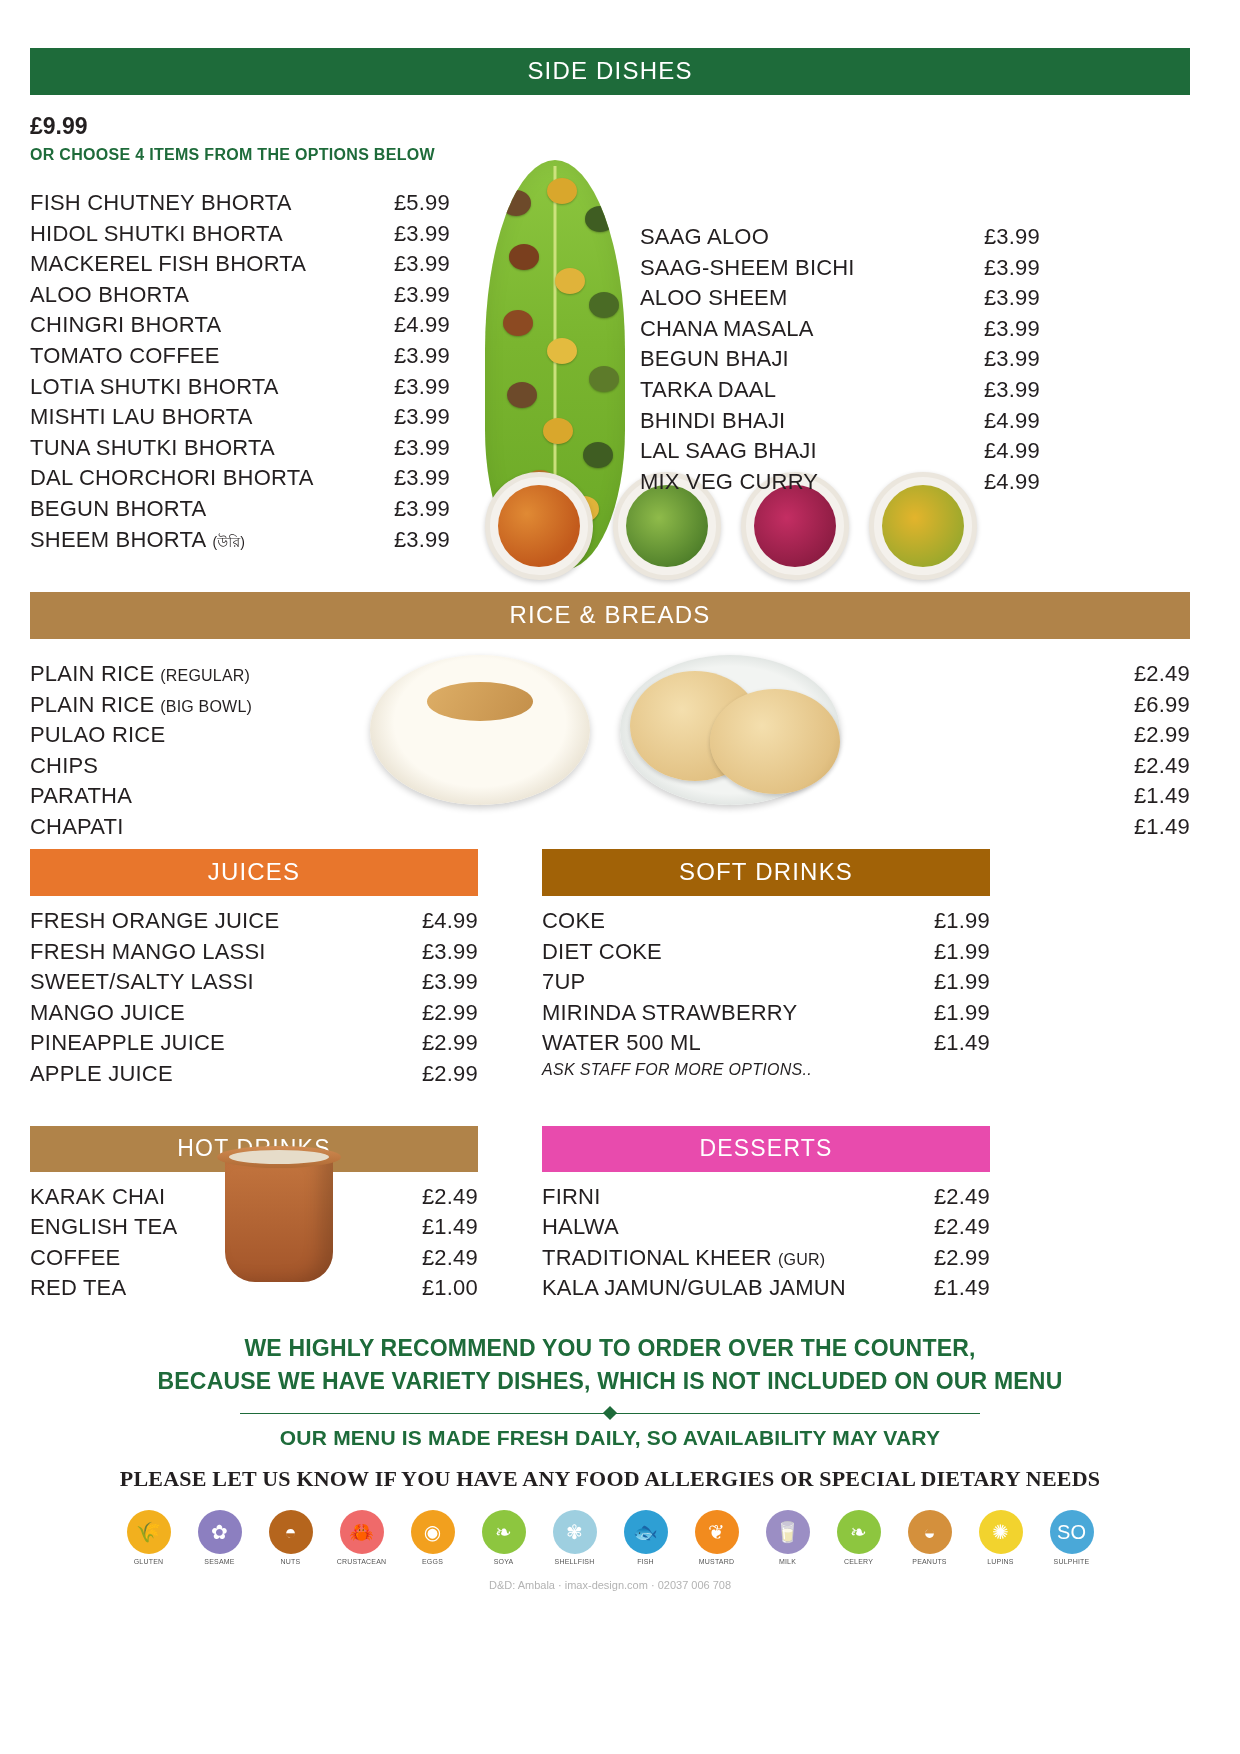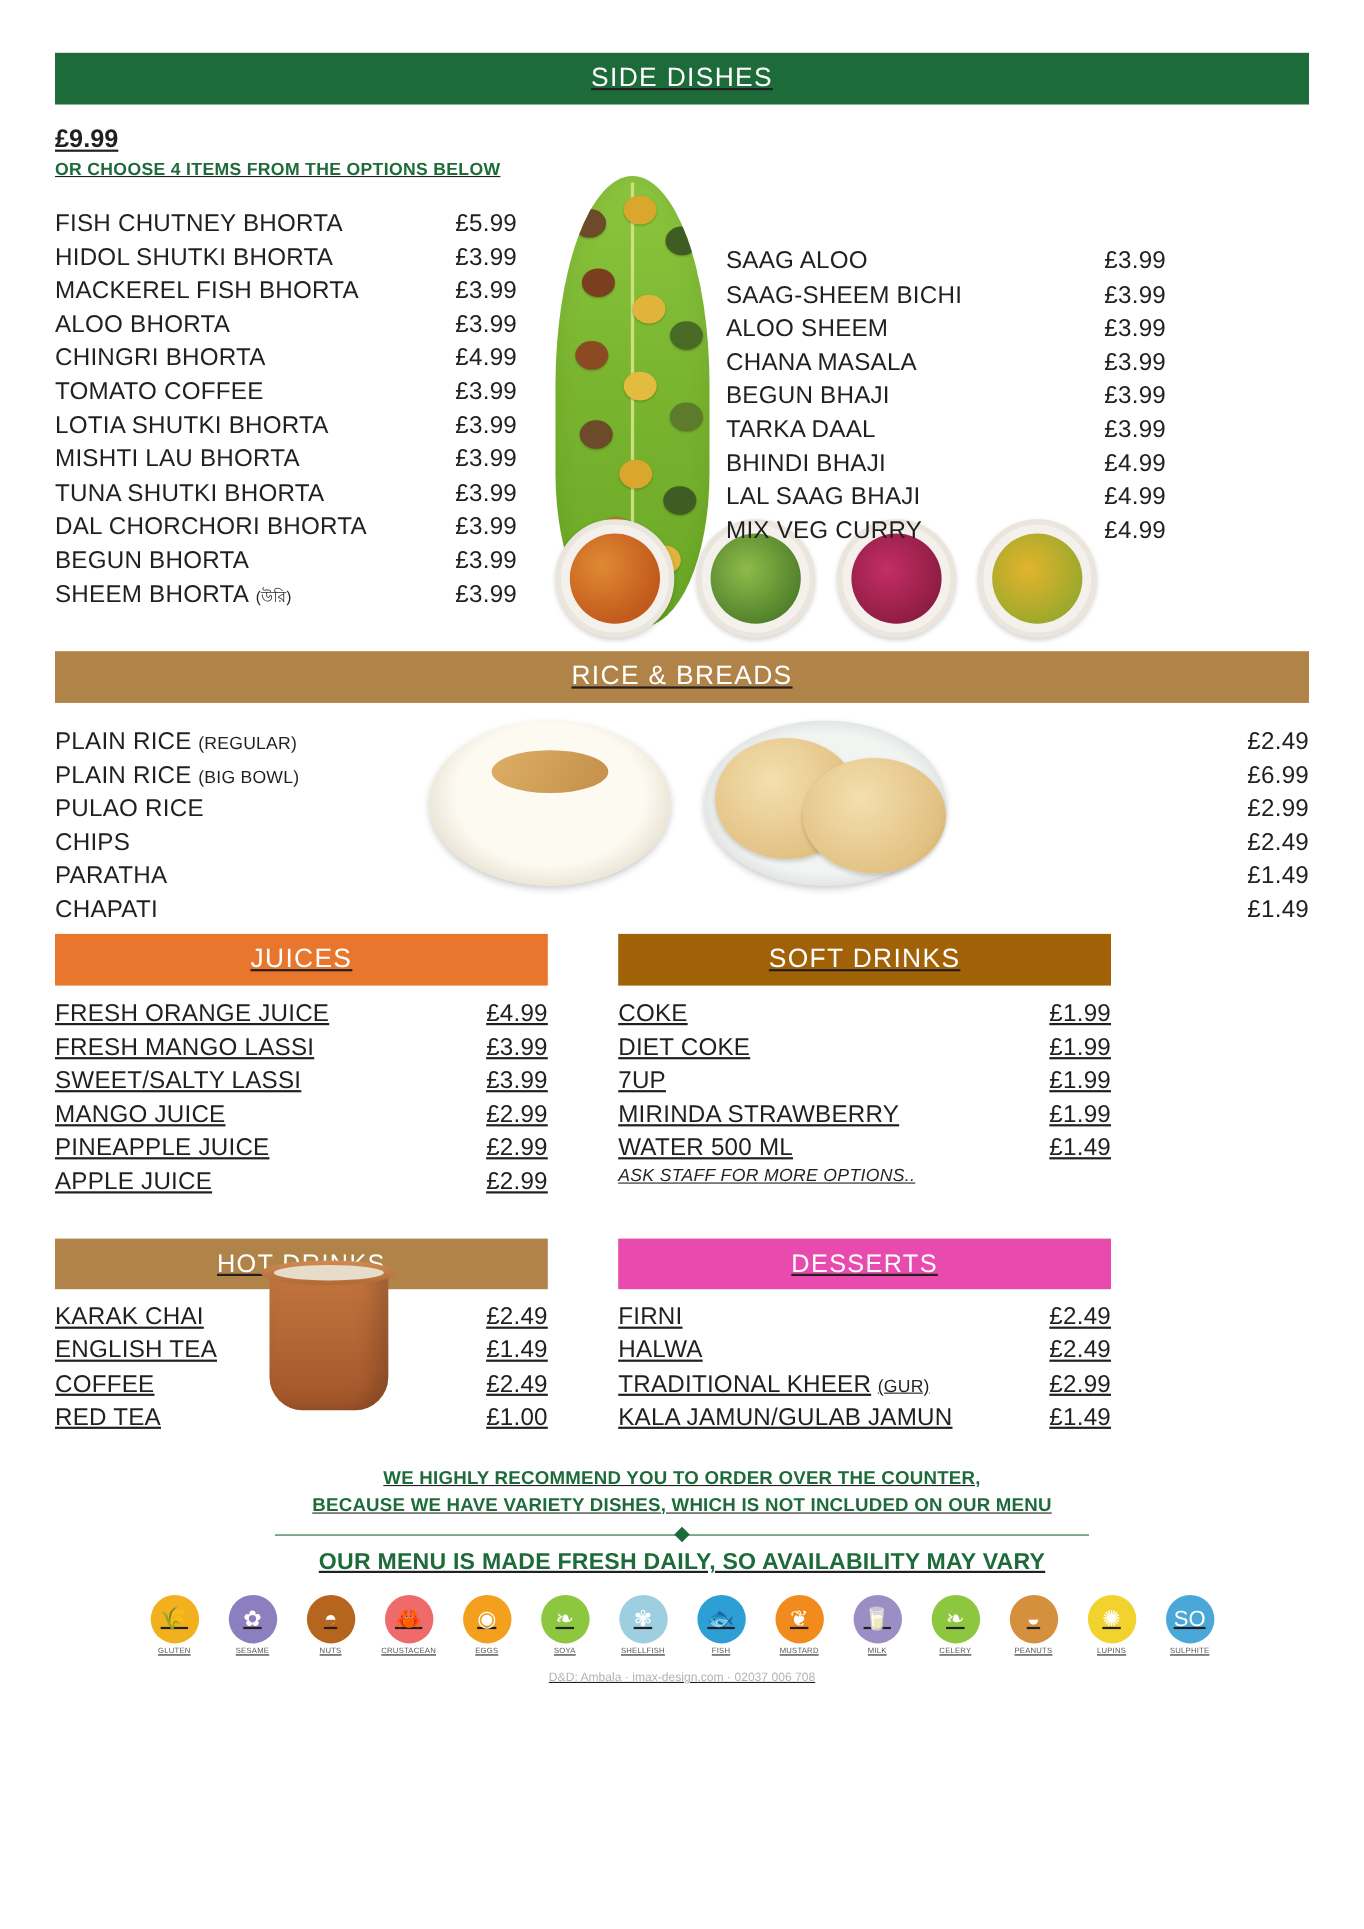--- a/index.html
+++ b/index.html
@@ -5,21 +5,21 @@
   * { box-sizing: border-box; }
   html, body { margin:0; padding:0; }
   body {
     width: 1240px; height: 1754px;
     background: #ffffff;
     font-family: "Liberation Sans", sans-serif;
     color: #231f20;
     position: relative;
     overflow: hidden;
   }
-  .page { padding: 48px 50px 0 50px; position: relative; height: 100%; text-decoration: underline; }
+  .page { padding: 48px 50px 0 30px; position: relative; height: 100%; }
 
   
   .bar {
     text-align: center;
     color: #ffffff;
     font-size: 24px;
     letter-spacing: 1.2px;
     padding: 9px 0 10px 0;
     font-weight: 400;
   }
@@ -146,21 +146,21 @@
     background: linear-gradient(180deg,#d08b52,#b06a35); border-radius:50%;
   }
   .cup:after{
     content:""; position:absolute; left:4px; right:4px; top:-2px; height:14px;
     background:#e6dcc9; border-radius:50%;
   }
 
   
   .footer { margin-top: 28px; text-align:center; }
   .rec {
-    color:#1e6b3a; font-weight:700; font-size:17px; line-height:1.45; letter-spacing:.2px;
+    color:#1e6b3a; font-weight:700; font-size:23px; line-height:1.45; letter-spacing:.2px;
   }
   .divider {
     width: 740px; height: 1px; background:#1e6b3a; margin: 14px auto 0 auto; position:relative;
   }
   .divider:before{
     content:""; position:absolute; left:50%; top:-5px; width:10px; height:10px;
     transform: translateX(-50%) rotate(45deg); background:#1e6b3a;
   }
   .fresh { color:#1e6b3a; font-weight:700; font-size:21px; margin-top: 12px; letter-spacing:.2px; }
   .allergy {
@@ -505,20 +505,21 @@
           </li>
         </ul>
     </div>
   </div>
 
   <div class="footer">
     <div class="rec">WE HIGHLY RECOMMEND YOU TO ORDER OVER THE COUNTER,</div>
     <div class="rec">BECAUSE WE HAVE VARIETY DISHES, WHICH IS NOT INCLUDED ON OUR MENU</div>
     <div class="divider"></div>
     <div class="fresh">OUR MENU IS MADE FRESH DAILY, SO AVAILABILITY MAY VARY</div>
+    <div class="allergy">PLEASE LET US KNOW IF YOU HAVE ANY FOOD ALLERGIES OR SPECIAL DIETARY NEEDS</div>
     <div class="allergens" id="allergens">
         <div class="alg">
           <div class="circ" style="background: rgb(242, 176, 30);">🌾</div>
           <div class="lbl">GLUTEN</div>
         </div>
         <div class="alg">
           <div class="circ" style="background: rgb(140, 127, 192);">✿</div>
           <div class="lbl">SESAME</div>
         </div>
         <div class="alg">

